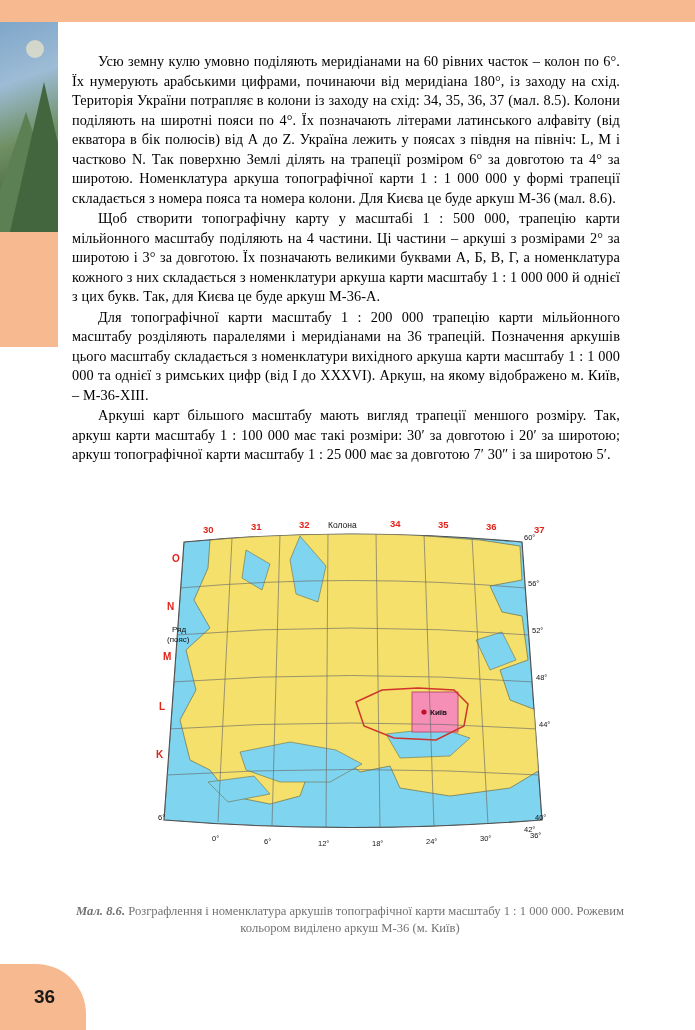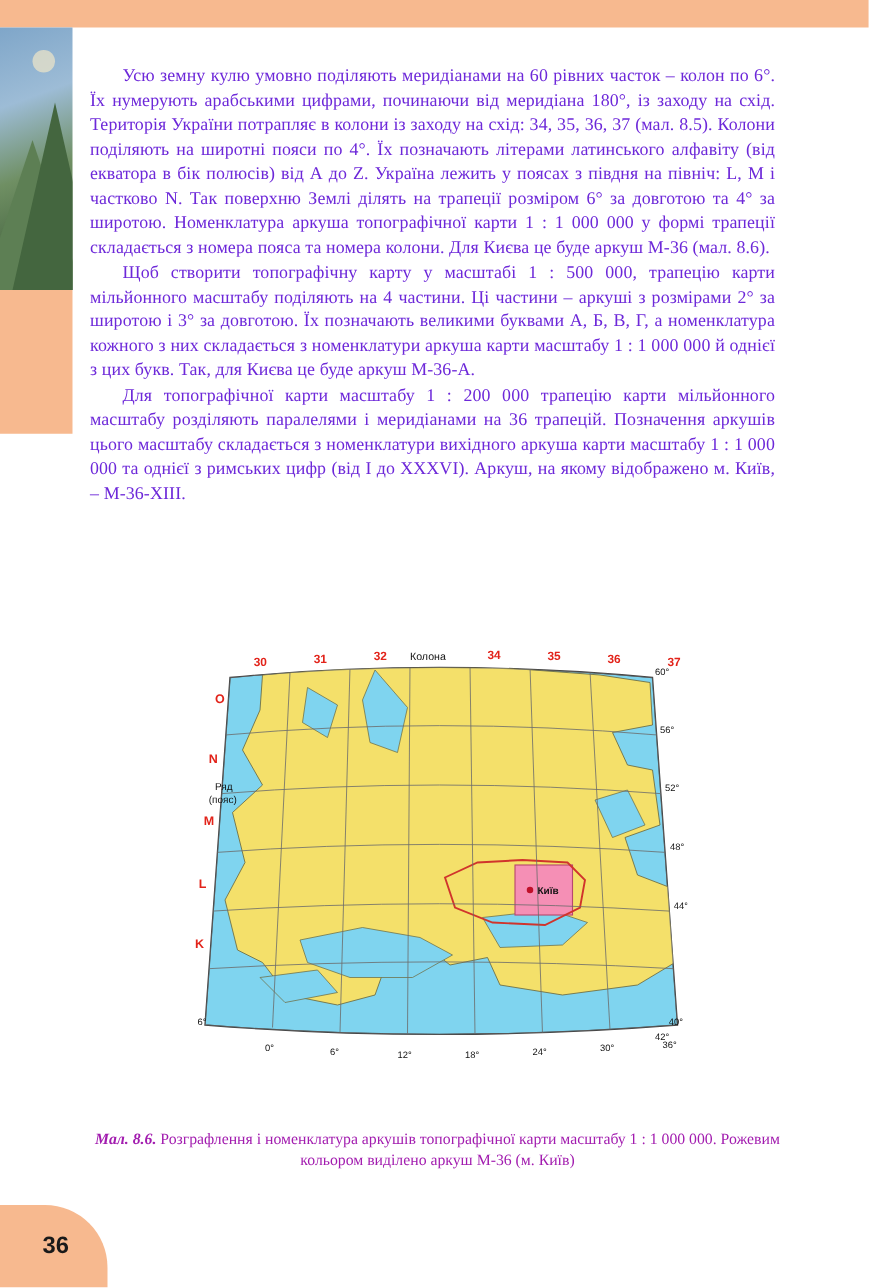--- a/index.html
+++ b/index.html
@@ -89,21 +89,21 @@
     top: 52px;
     left: 72px;
     width: 548px;
   }
   p.para {
     margin: 0 0 1px 0;
     font-size: 14.3px;
     line-height: 19.5px;
     text-align: justify;
     text-indent: 26px;
-    color: #6d28d9;
+    color: #000000;
     letter-spacing: .1px;
   }
 
   
   .figure {
     position: absolute;
     top: 520px;
     left: 150px;
     width: 400px;
     height: 335px;
@@ -111,41 +111,42 @@
   .map-svg { display: block; }
 
   .caption {
     position: absolute;
     top: 903px;
     left: 72px;
     width: 556px;
     font-size: 12.6px;
     line-height: 17px;
     text-align: center;
-    color: #a21caf;
+    color: #737373;
   }
   .cap-ital { font-style: italic; font-weight: bold; }
 </style>
 </head>
 <body>
 
 <div class="top-bar"></div>
 <div class="side-deco">
   <div class="sky-sun"></div>
   <div class="peak p1"></div>
   <div class="peak p2"></div>
 </div>
 <div class="side-peach"></div>
 <div class="page-num-bg"></div>
 <div class="page-num">36</div>
 
 <div class="content">
   <p class="para">Усю земну кулю умовно поділяють меридіанами на 60 рівних час­ток – колон по 6°. Їх нумерують арабськими цифрами, починаючи від меридіана 180°, із заходу на схід. Територія України потрапляє в коло­ни із заходу на схід: 34, 35, 36, 37 (мал. 8.5). Колони поділяють на широтні пояси по 4°. Їх позначають літерами латинського алфавіту (від екватора в бік полюсів) від А до Z. Україна лежить у поясах з пів­дня на північ: L, M i частково N. Так поверхню Землі ділять на трапе­ції розміром 6° за довготою та 4° за широтою. Номенклатура аркуша топографічної карти 1 : 1 000 000 у формі трапеції складається з номе­ра пояса та номера колони. Для Києва це буде аркуш М-36 (мал. 8.6).</p>
   <p class="para">Щоб створити топографічну карту у масштабі 1 : 500 000, трапецію карти мільйонного масштабу поділяють на 4 частини. Ці частини – аркуші з розмірами 2° за широтою і 3° за довготою. Їх позначають великими буквами А, Б, В, Г, а номенклатура кожного з них склада­ється з номенклатури аркуша карти масштабу 1 : 1 000 000 й однієї з цих букв. Так, для Києва це буде аркуш М-36-А.</p>
   <p class="para">Для топографічної карти масштабу 1 : 200 000 трапецію карти мільйонного масштабу розділяють паралелями і меридіанами на 36 трапецій. Позначення аркушів цього масштабу складається з номен­клатури вихідного аркуша карти масштабу 1 : 1 000 000 та однієї з римських цифр (від I до XXXVI). Аркуш, на якому відображено м. Київ, – М-36-XIII.</p>
+  <p class="para">Аркуші карт більшого масштабу мають вигляд трапеції меншого розміру. Так, аркуш карти масштабу 1 : 100 000 має такі розміри: 30′ за довготою і 20′ за широтою; аркуш топографічної карти масштабу 1 : 25 000 має за довготою 7′ 30″ і за широтою 5′.</p>
 </div>
 
 <div class="figure">
   <svg class="map-svg" width="400" height="335" viewBox="0 0 400 335" xmlns="http://www.w3.org/2000/svg">
     <defs>
       <clipPath id="trapClip">
         <path d="M34,22 Q200,6 372,22 L392,300 Q200,315 14,300 Z"></path>
       </clipPath>
     </defs>
 

